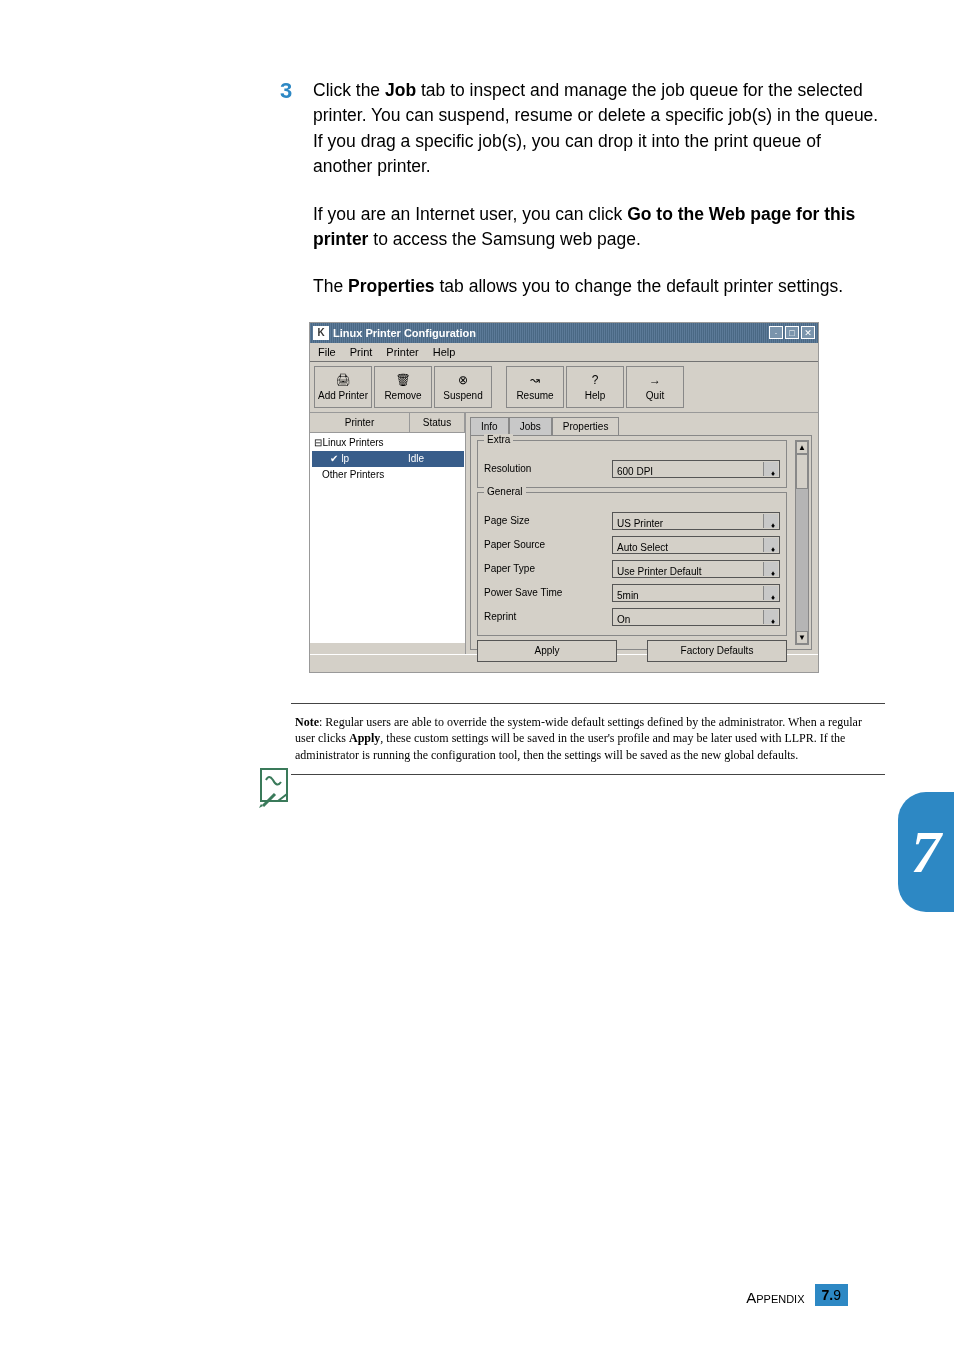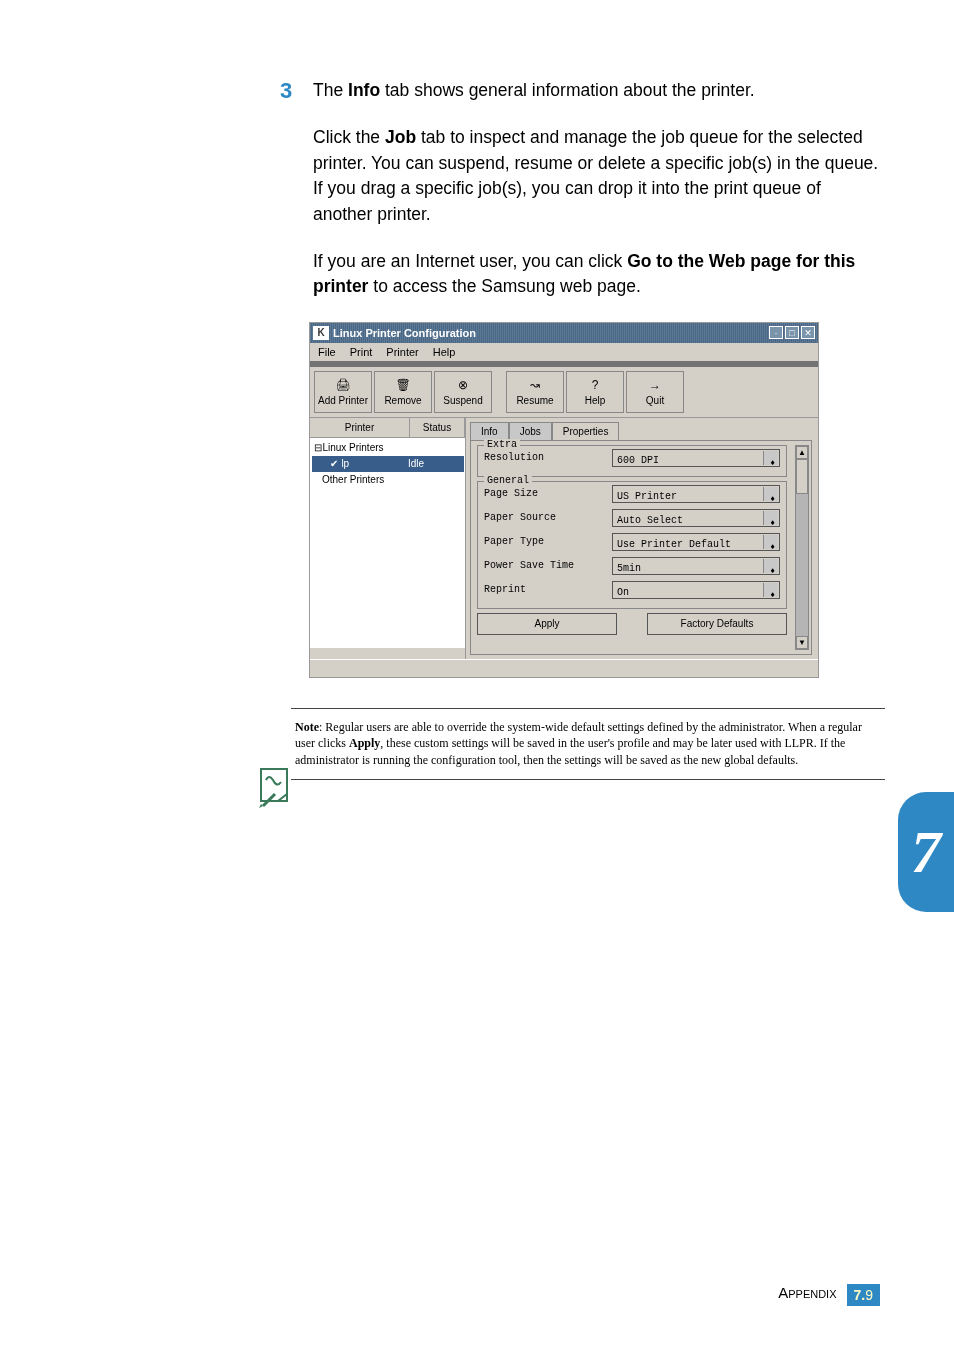--- a/index.html
+++ b/index.html
@@ -69,21 +69,21 @@
     display: flex; align-items: center; justify-content: center;
     font-size: 9px; color: #fff;
   }
   .titlebar-title { font-weight: bold; font-size: 11px; }
   .menubar {
     background: #d4d0c8;
     display: flex;
     gap: 14px;
     padding: 3px 8px;
     font-size: 11px;
-    border-bottom: 6px solid #737373;
+    border-bottom: 1px solid #737373;
   }
   .toolbar {
     background: #d4d0c8;
     display: flex;
     padding: 4px;
     border-bottom: 1px solid #999;
   }
   .toolbtn {
     width: 58px;
     height: 42px;
@@ -185,23 +185,22 @@
     font-size: 8px;
   }
   .scrollbar .thumb {
     height: 35px;
     background: #d4d0c8;
     border: 1px solid #888;
   }
   .grp {
     border: 1px solid #888;
     margin: 0 18px 4px 0;
-    padding: 0 6px 6px 6px;
+    padding: 16px 6px 6px 6px;
     position: relative;
-    font-family: Liberation Mono, monospace;
   }
   .grp-title {
     position: absolute;
     top: -7px;
     left: 6px;
     background: #d4d0c8;
     padding: 0 3px;
     font-size: 10px;
   }
   .form-row {
@@ -308,57 +307,57 @@
     font-style: italic;
     font-weight: bold;
     color: #fff;
     font-family: Georgia, serif;
   }
 
   
   .footer {
     position: absolute;
     bottom: 40px;
-    right: 74px;
-    display: flex;
-    align-items: flex-start;
+    right: 106px;
+    display: flex;
+    align-items: flex-end;
     gap: 10px;
     font-size: 14px;
   }
   .footer .appx {
     font-variant: small-caps;
     font-size: 15px;
   }
   .footer .badge {
     background: #2d88c4;
-    color: #fef9c3;
+    color: #000000;
     padding: 3px 7px;
     font-weight: bold;
   }
   .footer .badge .light { font-weight: normal; }
 </style>
 </head>
 <body>
 
 <div class="page">
   <div class="step-num">3</div>
 
   <div class="content-col">
-    <p class="para">
-      <span>The </span><span class="bold">Info</span><span> tab shows general information about the printer.</span>
-    </p>
 
     <p class="para">
       <span>Click the </span><span class="bold">Job</span><span> tab to inspect and manage the job queue for the selected printer. You can suspend, resume or delete a specific job(s) in the queue. If you drag a specific job(s), you can drop it into the print queue of another printer.</span>
     </p>
 
     <p class="para">
       <span>If you are an Internet user, you can click </span><span class="bold">Go to the Web page for this printer</span><span> to access the Samsung web page.</span>
     </p>
 
+    <p class="para">
+      <span>The </span><span class="bold">Properties</span><span> tab allows you to change the default printer settings.</span>
+    </p>
 
     <div class="screenshot">
       <div class="titlebar">
         <div class="k">K</div>
         <div class="titlebar-title">Linux Printer Configuration</div>
         <div class="winbtns">
           <div class="winbtn">·</div>
           <div class="winbtn">□</div>
           <div class="winbtn">✕</div>
         </div>

